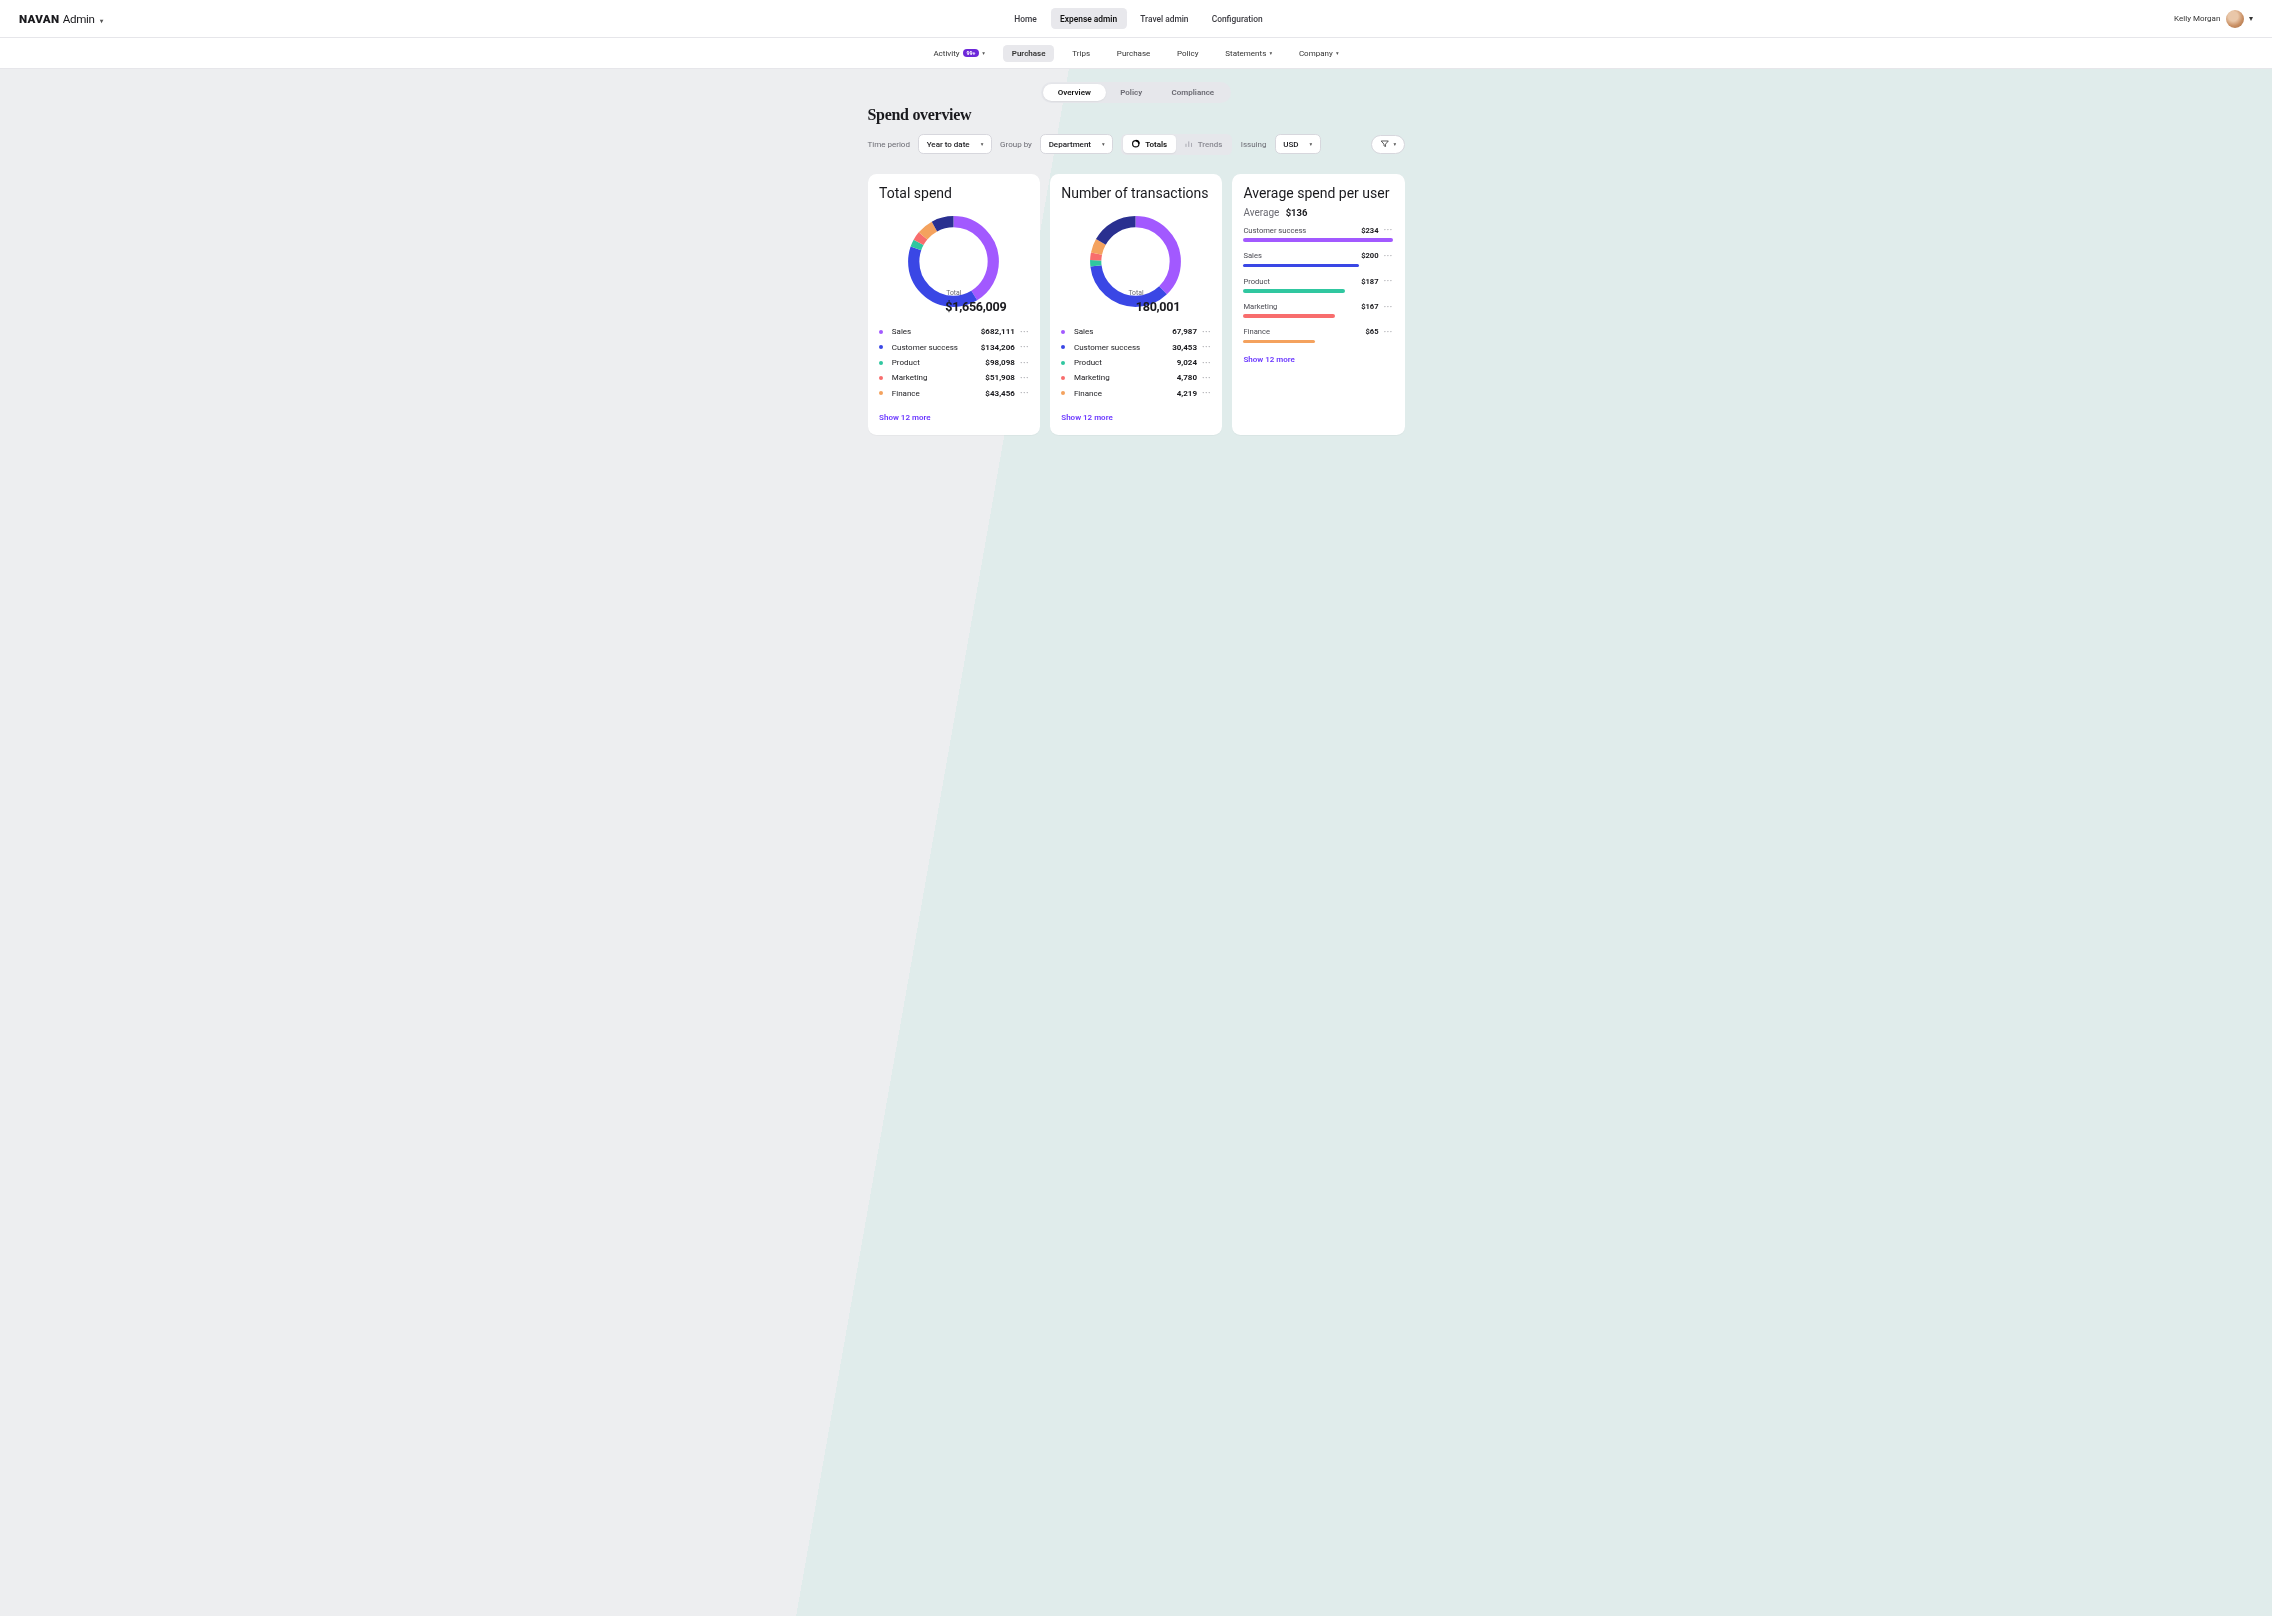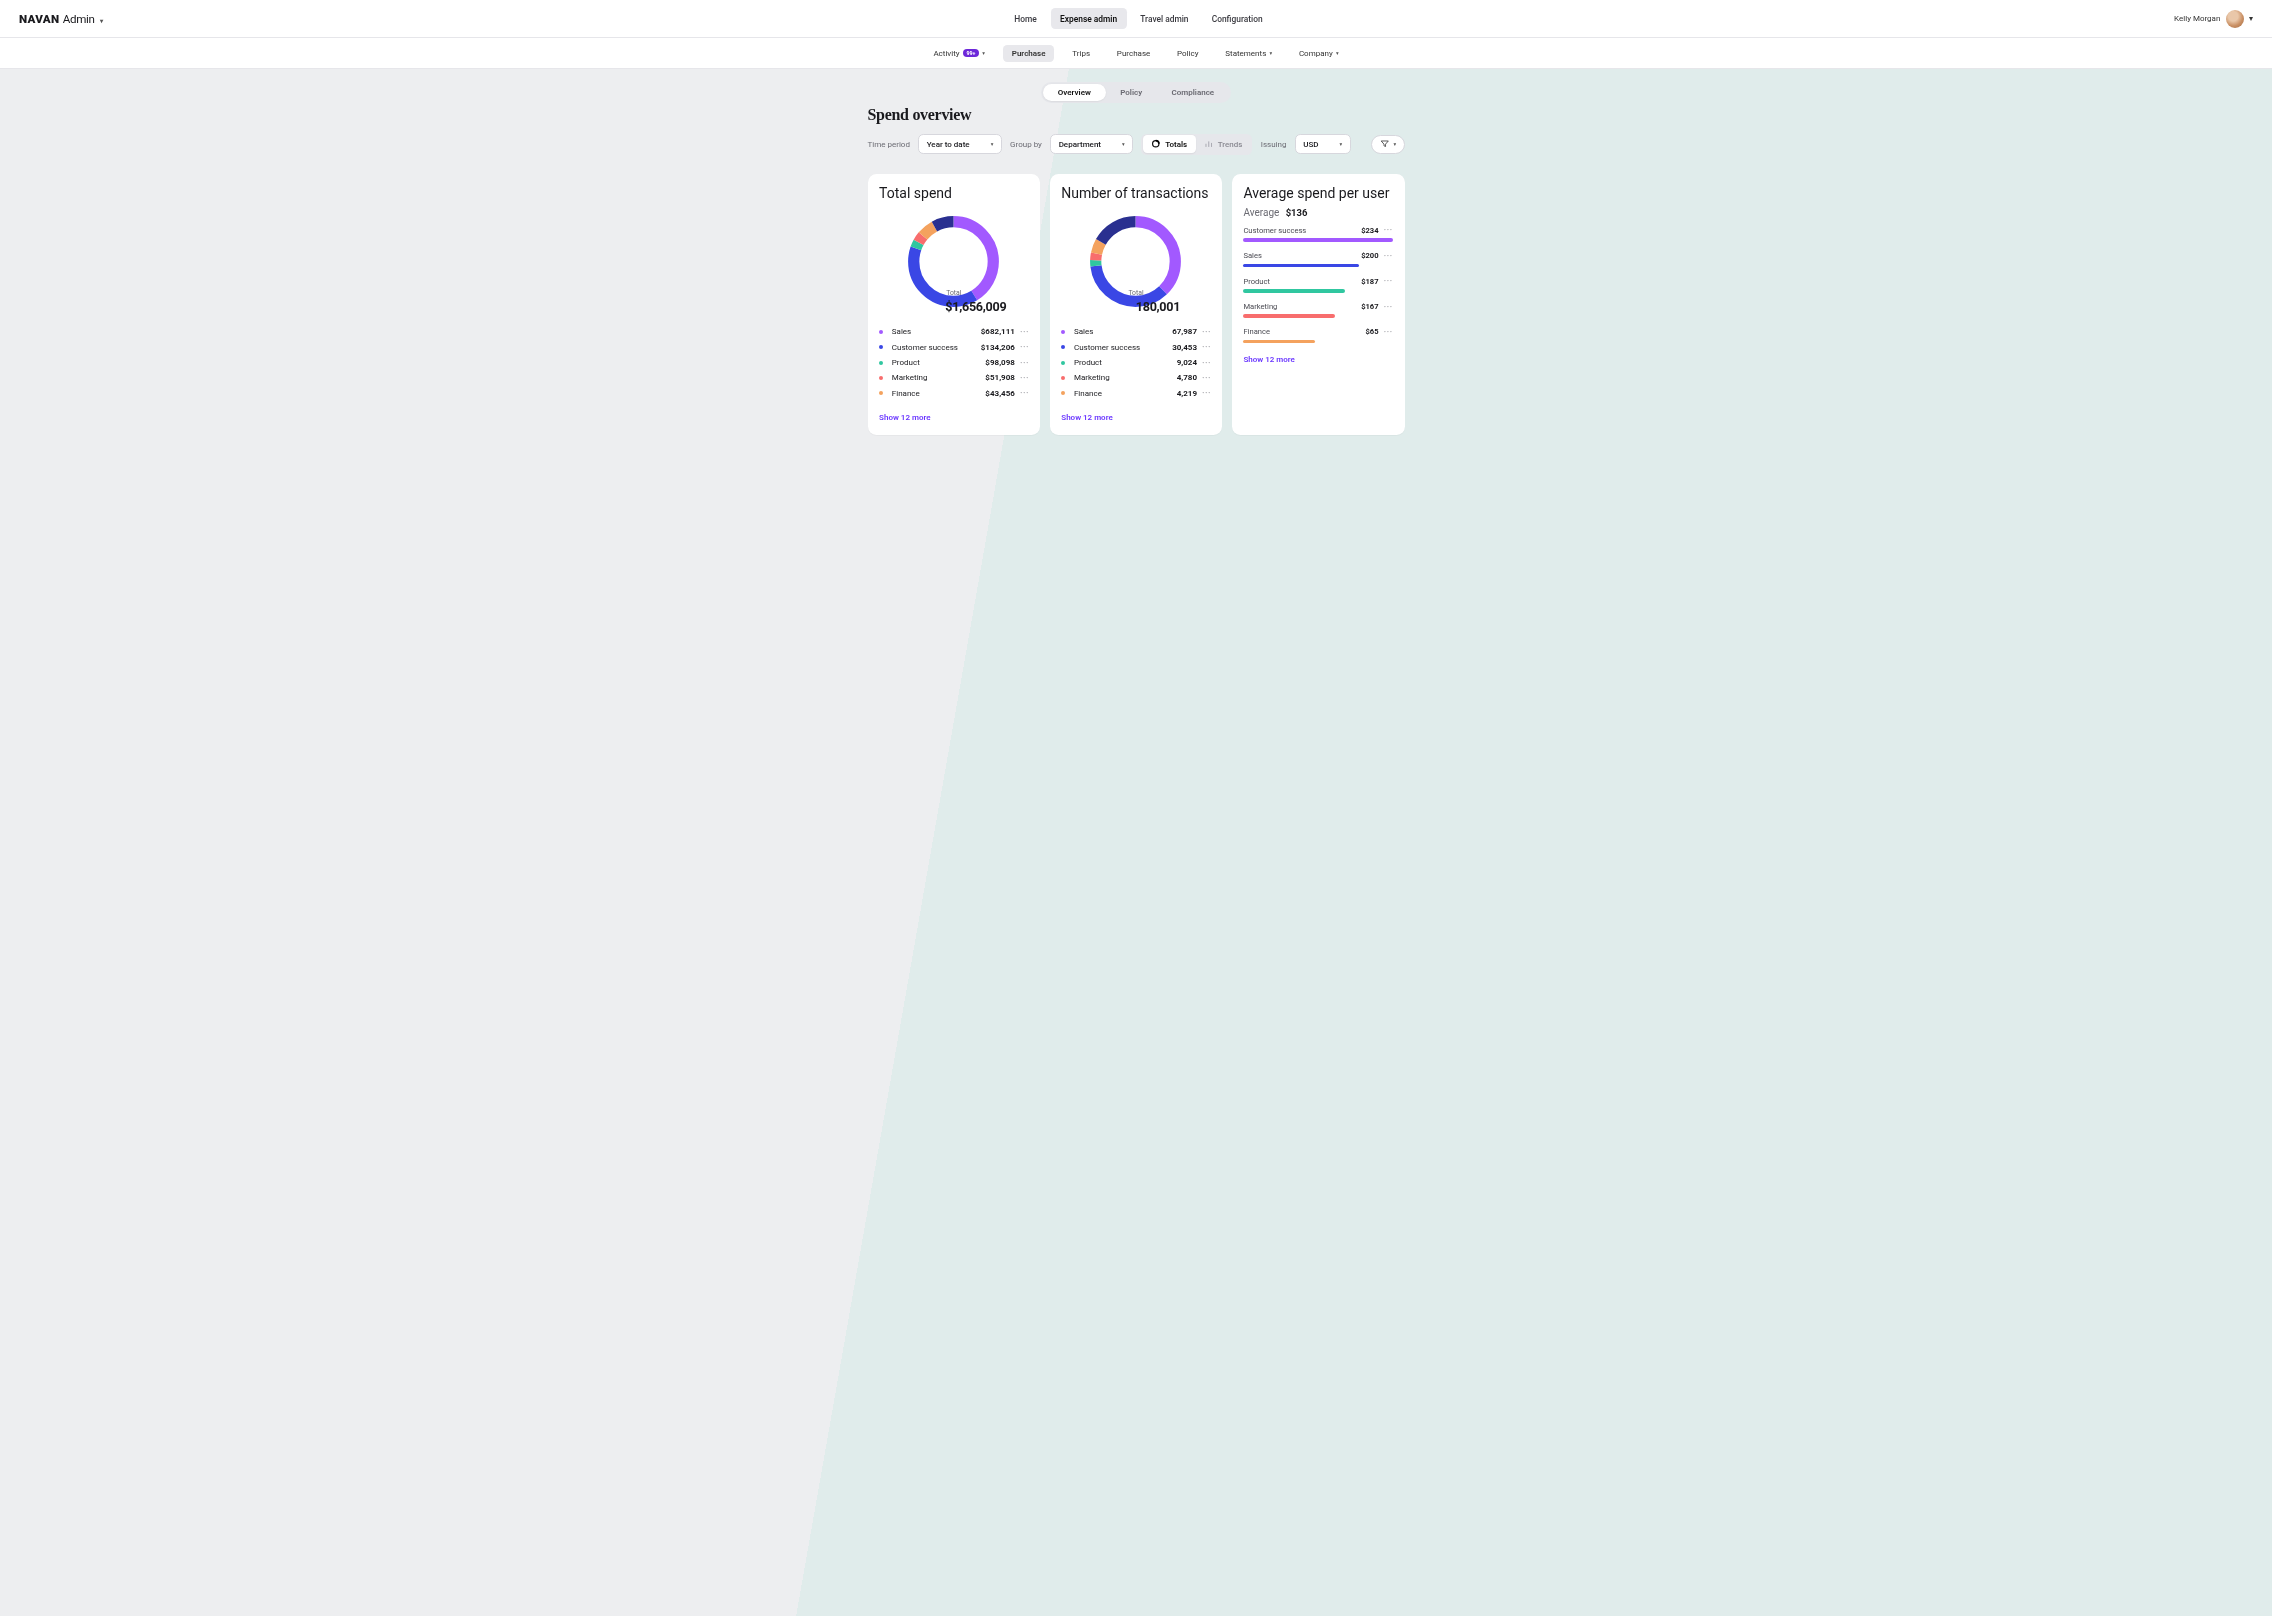--- a/index.html
+++ b/index.html
@@ -145,21 +145,21 @@
   .filters {
     display: flex;
     align-items: center;
     gap: 8.4px;
     flex-wrap: wrap;
   }
   .filters .label { color: var(--muted); font-size: 8px; }
   .dropdown {
     display: flex;
     align-items: center;
-    gap: 21px;
+    gap: 11px;
     background: #fff;
     border: 0.5px solid #d7d7dd;
     border-radius: 5.3px;
     padding: 4.7px 7.4px;
     font-weight: 500;
     cursor: pointer;
   }
   .toggle-group {
     display: inline-flex;
     background: #e6e7eb;

